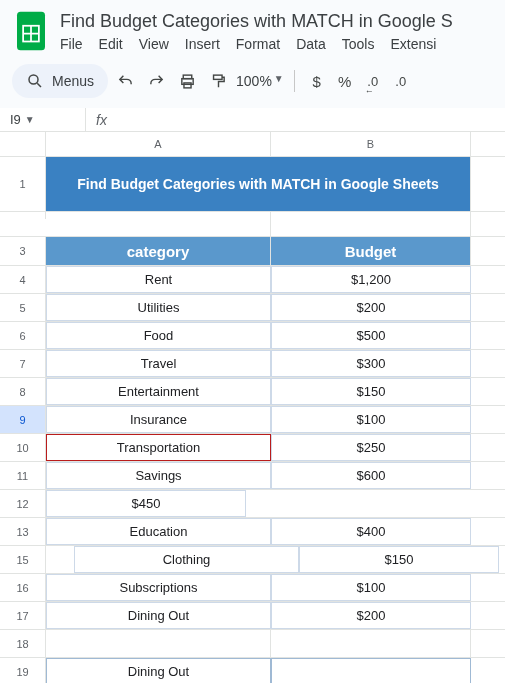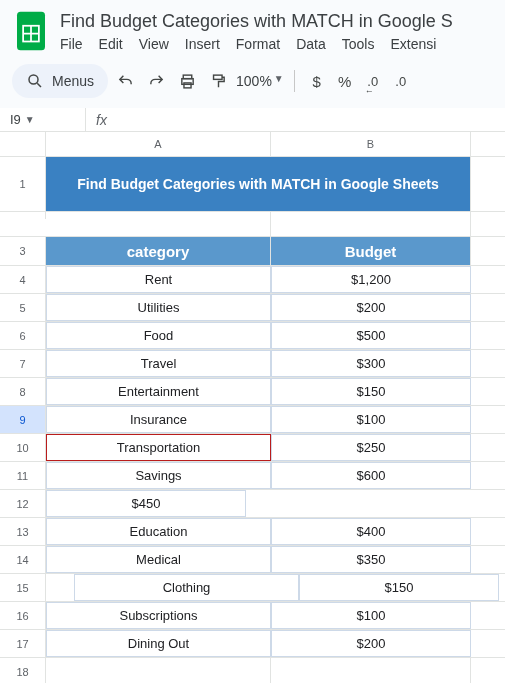--- a/index.html
+++ b/index.html
@@ -212,25 +212,20 @@
       <div class="row h-data">
         <div class="row-head">12</div>
         <div class="cell b" style="border:1px solid #cdd9e8;">$450</div>
       </div>
       <div class="row h-data">
         <div class="row-head">13</div>
         <div class="cell a" style="border:1px solid #cdd9e8;">Education</div>
         <div class="cell b" style="border:1px solid #cdd9e8;">$400</div>
       </div>
       <div class="row h-data">
-        <div class="row-head">14</div>
-        <div class="cell a" style="border:1px solid #cdd9e8;">Medical</div>
-        <div class="cell b" style="border:1px solid #cdd9e8;">$350</div>
-      </div>
-      <div class="row h-data">
         <div class="row-head">15</div>
         <div class="cell a" style="border:1px solid #cdd9e8;margin-left:28px;">Clothing</div>
         <div class="cell b" style="border:1px solid #cdd9e8;">$150</div>
       </div>
       <div class="row h-data">
         <div class="row-head">16</div>
         <div class="cell a" style="border:1px solid #cdd9e8;">Subscriptions</div>
         <div class="cell b" style="border:1px solid #cdd9e8;">$100</div>
       </div>
       <div class="row h-data">

